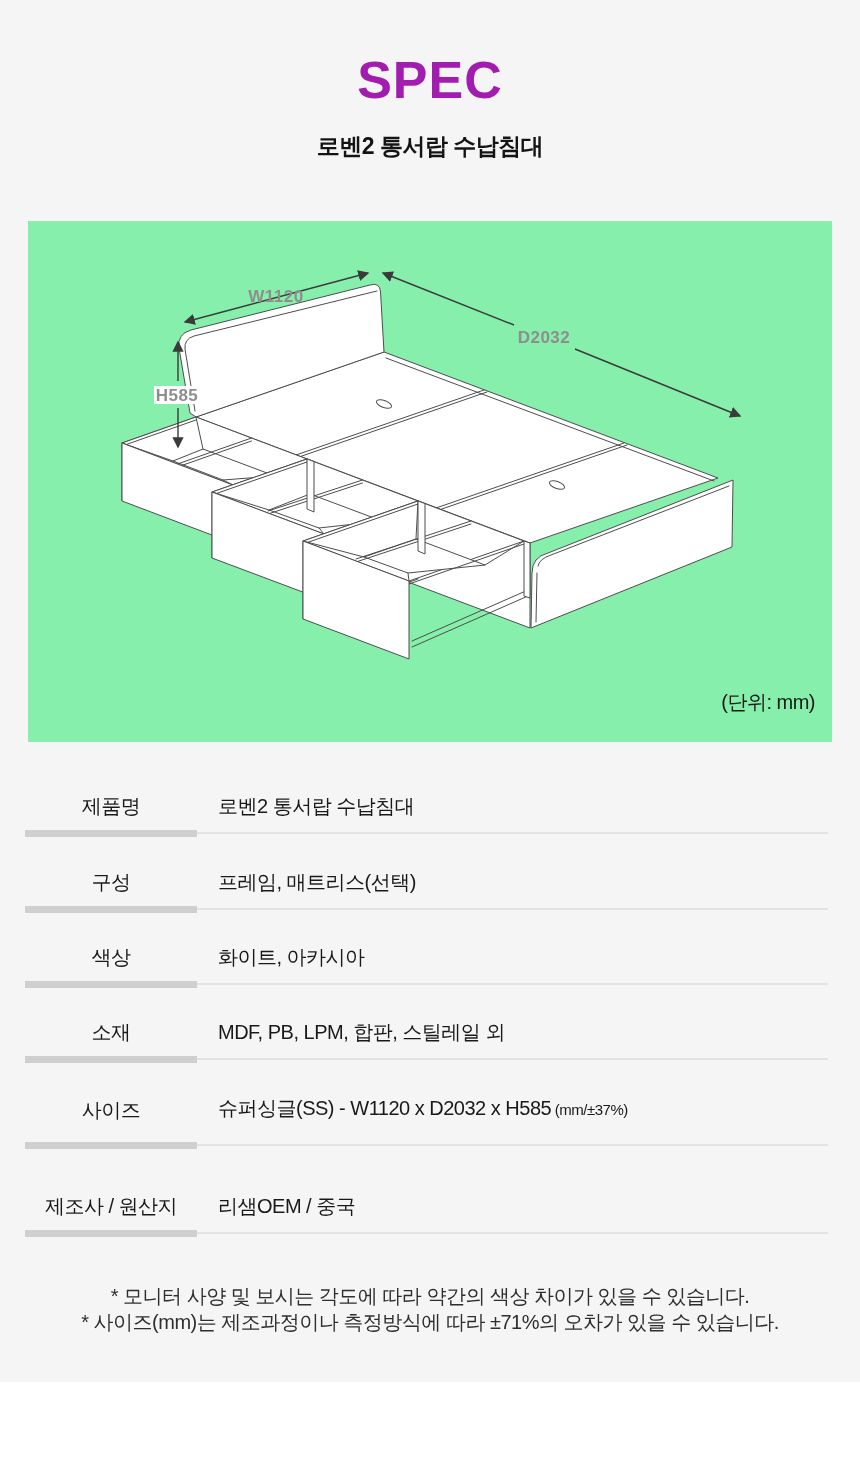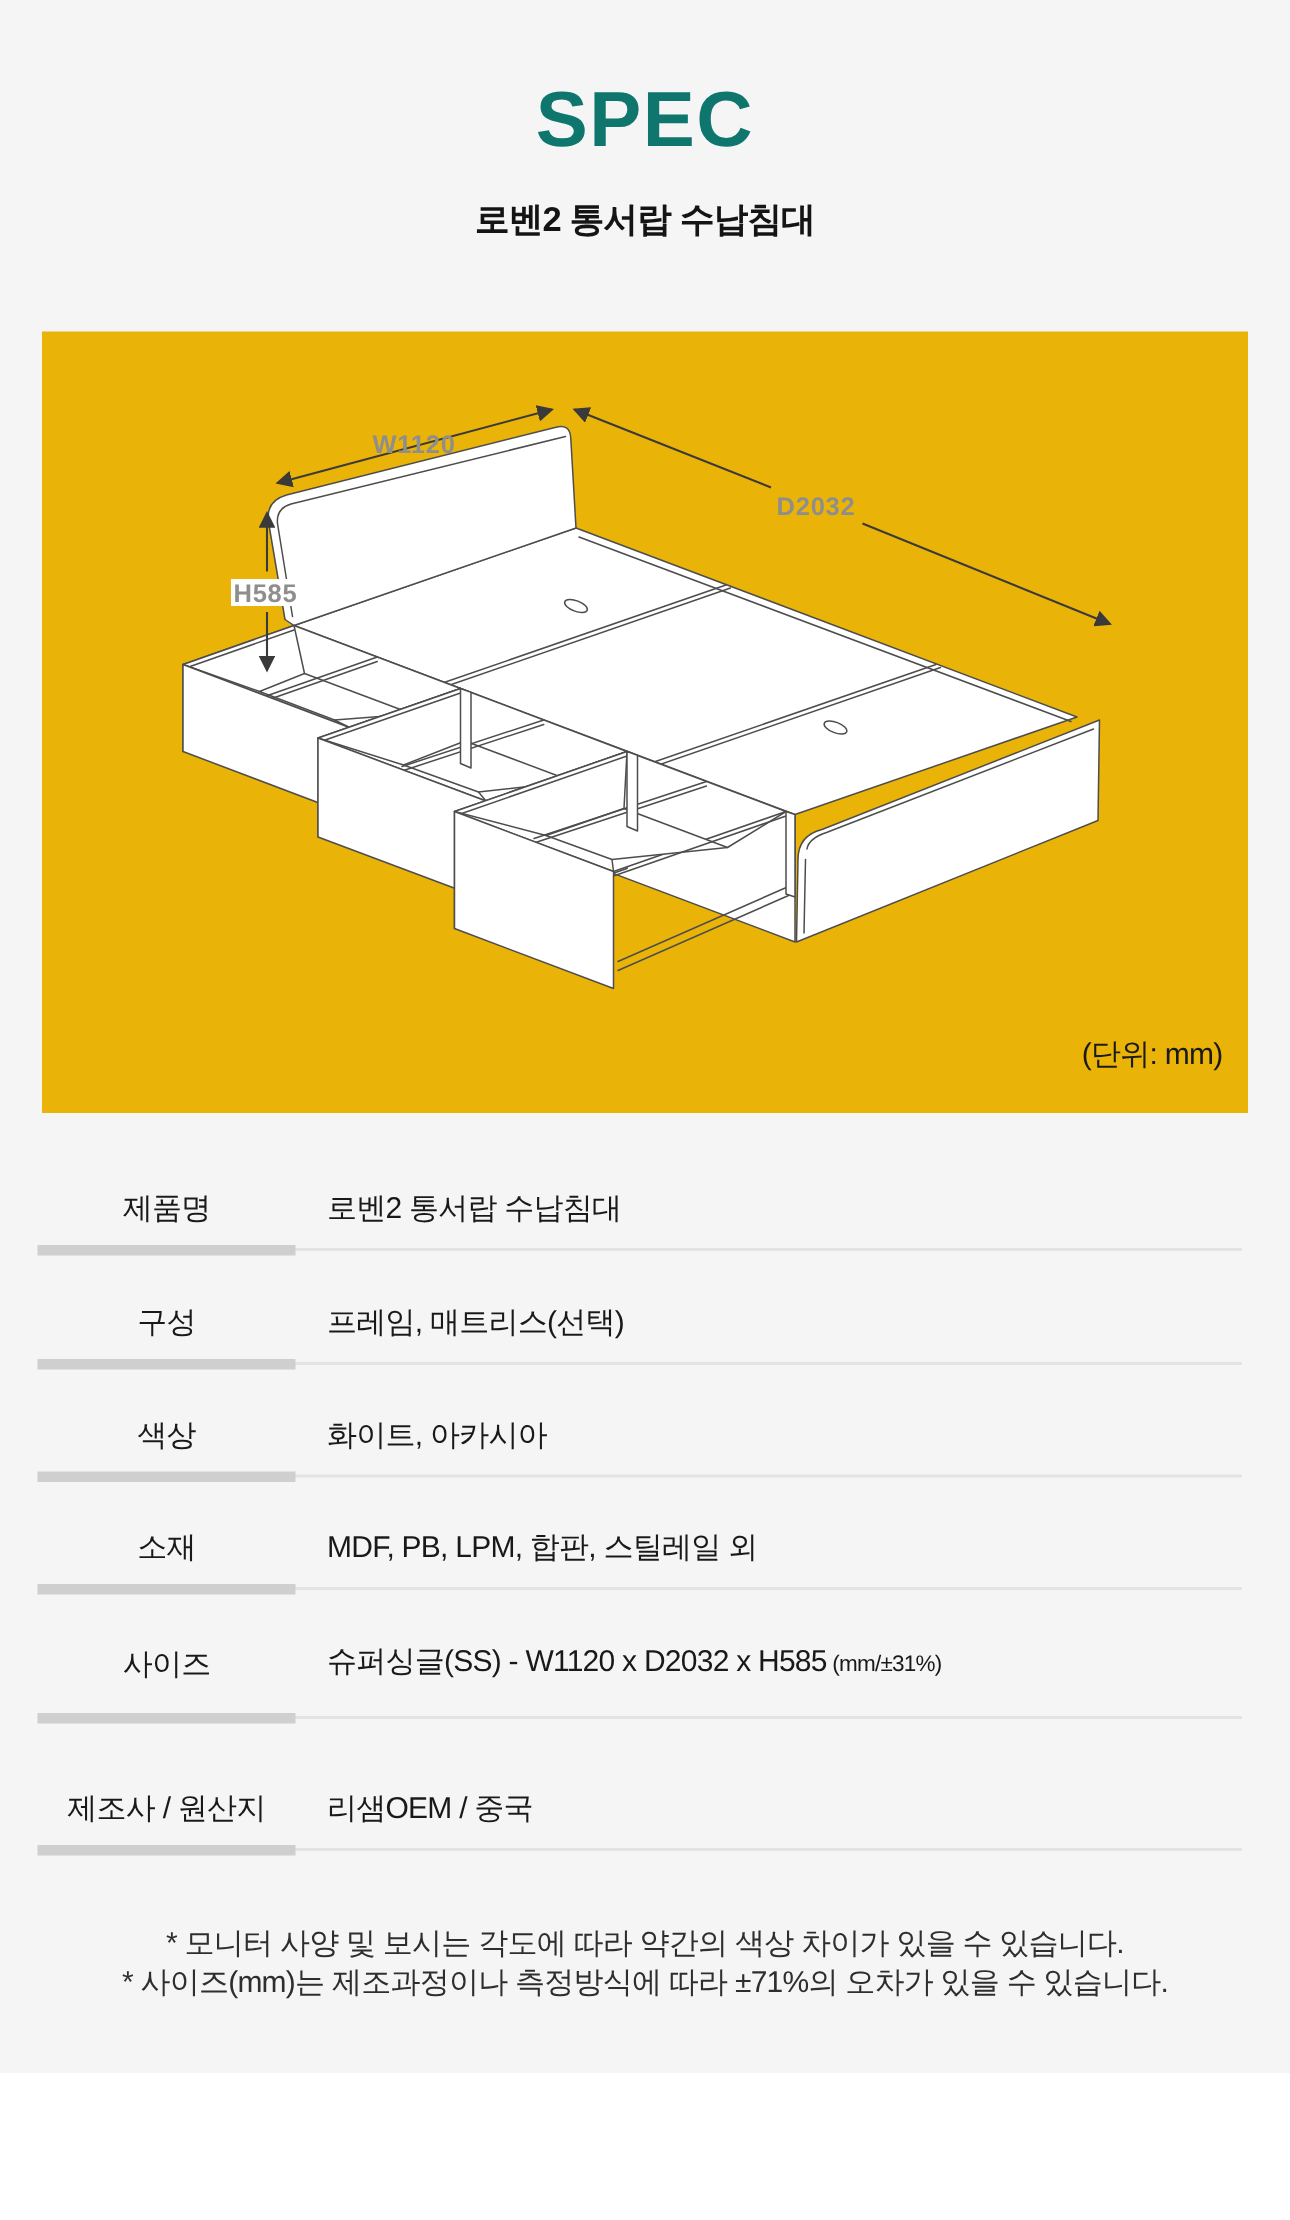--- a/index.html
+++ b/index.html
@@ -6,29 +6,29 @@
   body{
     width:860px;height:1480px;position:relative;background:#ffffff;
     font-family:"Liberation Sans","DejaVu Sans",sans-serif;
     -webkit-font-smoothing:antialiased;overflow:hidden;
   }
   .gray-bg{position:absolute;left:0;top:0;width:860px;height:1382px;background:#f5f5f6;}
   .layer{position:absolute;left:0;top:0;width:860px;}
 
   .spec-title{
     position:absolute;top:50px;left:0;width:860px;text-align:center;
-    font-size:52px;font-weight:700;color:#0f766e;letter-spacing:1px;
+    font-size:52px;font-weight:700;color:#a21caf;letter-spacing:1px;
   }
   .spec-subtitle{
     position:absolute;top:131px;left:0;width:860px;text-align:center;
     font-size:23px;font-weight:600;color:#141414;letter-spacing:-0.5px;
   }
 
   .diagram-card{
-    position:absolute;left:28px;top:221px;width:804px;height:521px;background:#eab308;
+    position:absolute;left:28px;top:221px;width:804px;height:521px;background:#86efac;
   }
   .diagram-card svg{display:block;width:804px;height:521px;}
 
   .spec-table{position:absolute;left:25px;top:772px;width:803px;}
   .spec-row{
     position:relative;display:flex;align-items:flex-end;
     padding-bottom:16px;box-sizing:border-box;
   }
   .spec-row::after{
     content:"";position:absolute;left:0;right:0;bottom:0;height:2px;background:#e3e3e4;
@@ -171,21 +171,21 @@
       <div class="spec-value">화이트, 아카시아</div>
       <div class="label-bar"></div>
     </div>
     <div class="spec-row h-75">
       <div class="spec-label">소재</div>
       <div class="spec-value">MDF, PB, LPM, 합판, 스틸레일 외</div>
       <div class="label-bar"></div>
     </div>
     <div class="spec-row h-86">
       <div class="spec-label">사이즈</div>
-      <div class="spec-value"><span>슈퍼싱글(SS) - W1120 x D2032 x H585</span><span class="suffix"> (mm/±31%)</span></div>
+      <div class="spec-value"><span>슈퍼싱글(SS) - W1120 x D2032 x H585</span><span class="suffix"> (mm/±37%)</span></div>
       <div class="label-bar"></div>
     </div>
     <div class="spec-row h-88">
       <div class="spec-label">제조사 / 원산지</div>
       <div class="spec-value">리샘OEM / 중국</div>
       <div class="label-bar"></div>
     </div>
   </div>
 
   <div class="footnotes">

